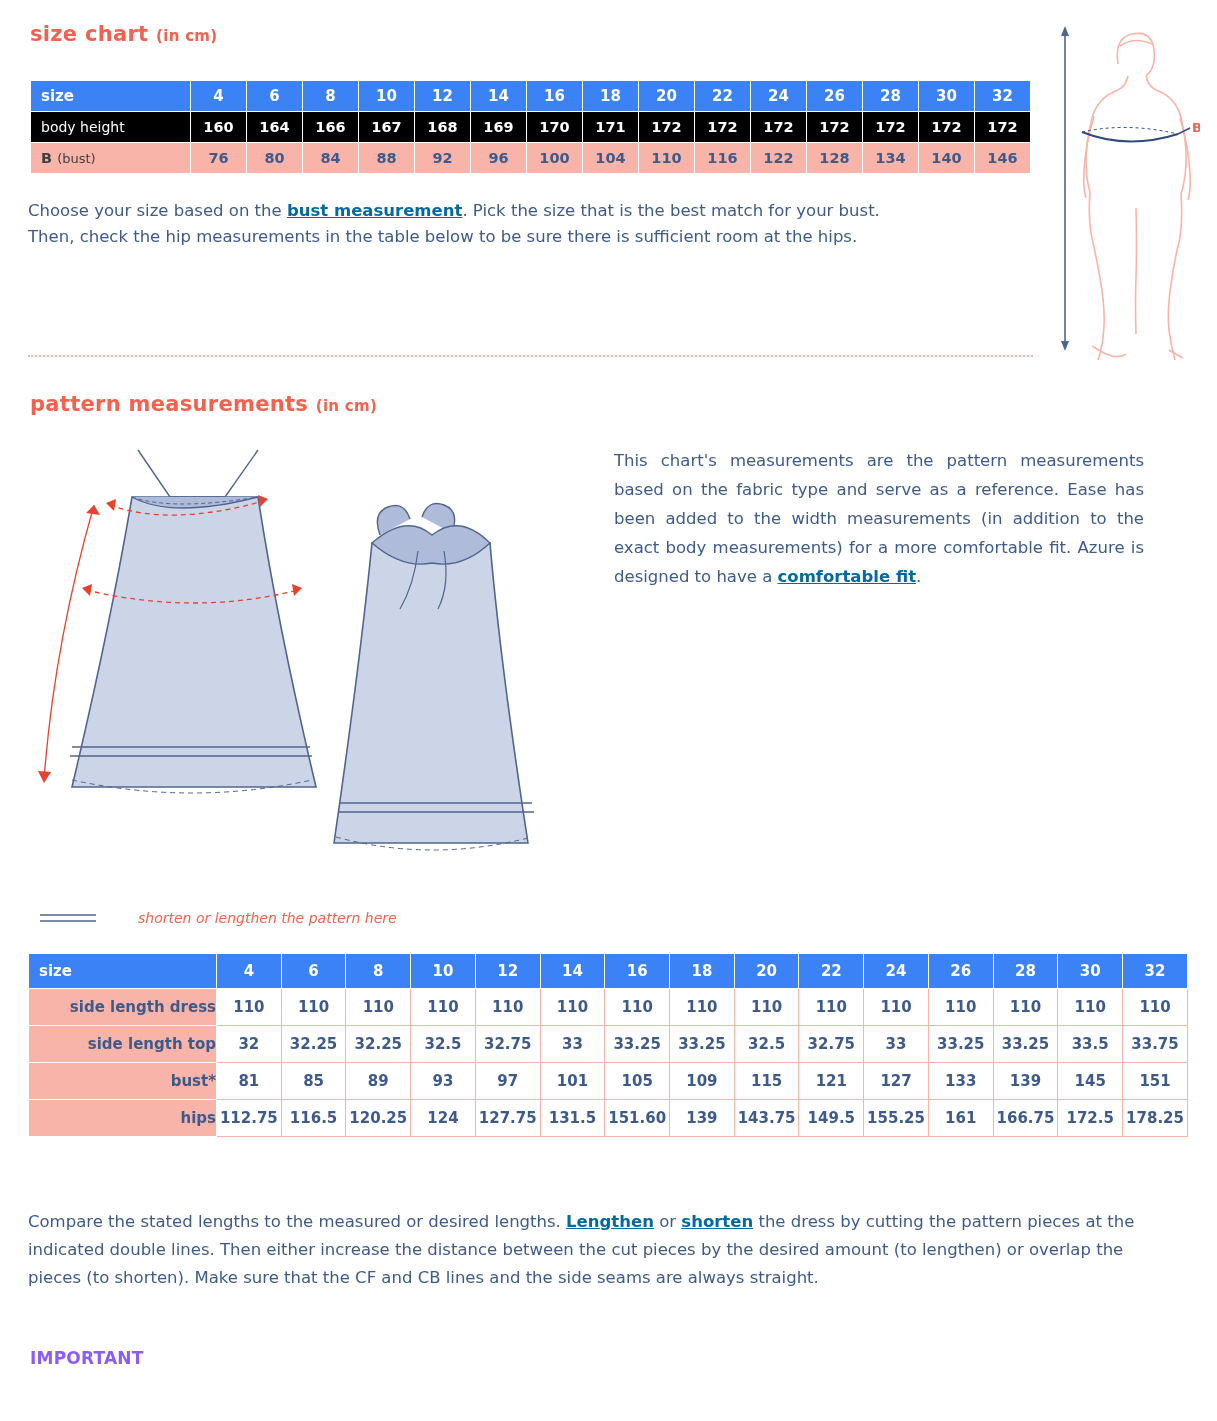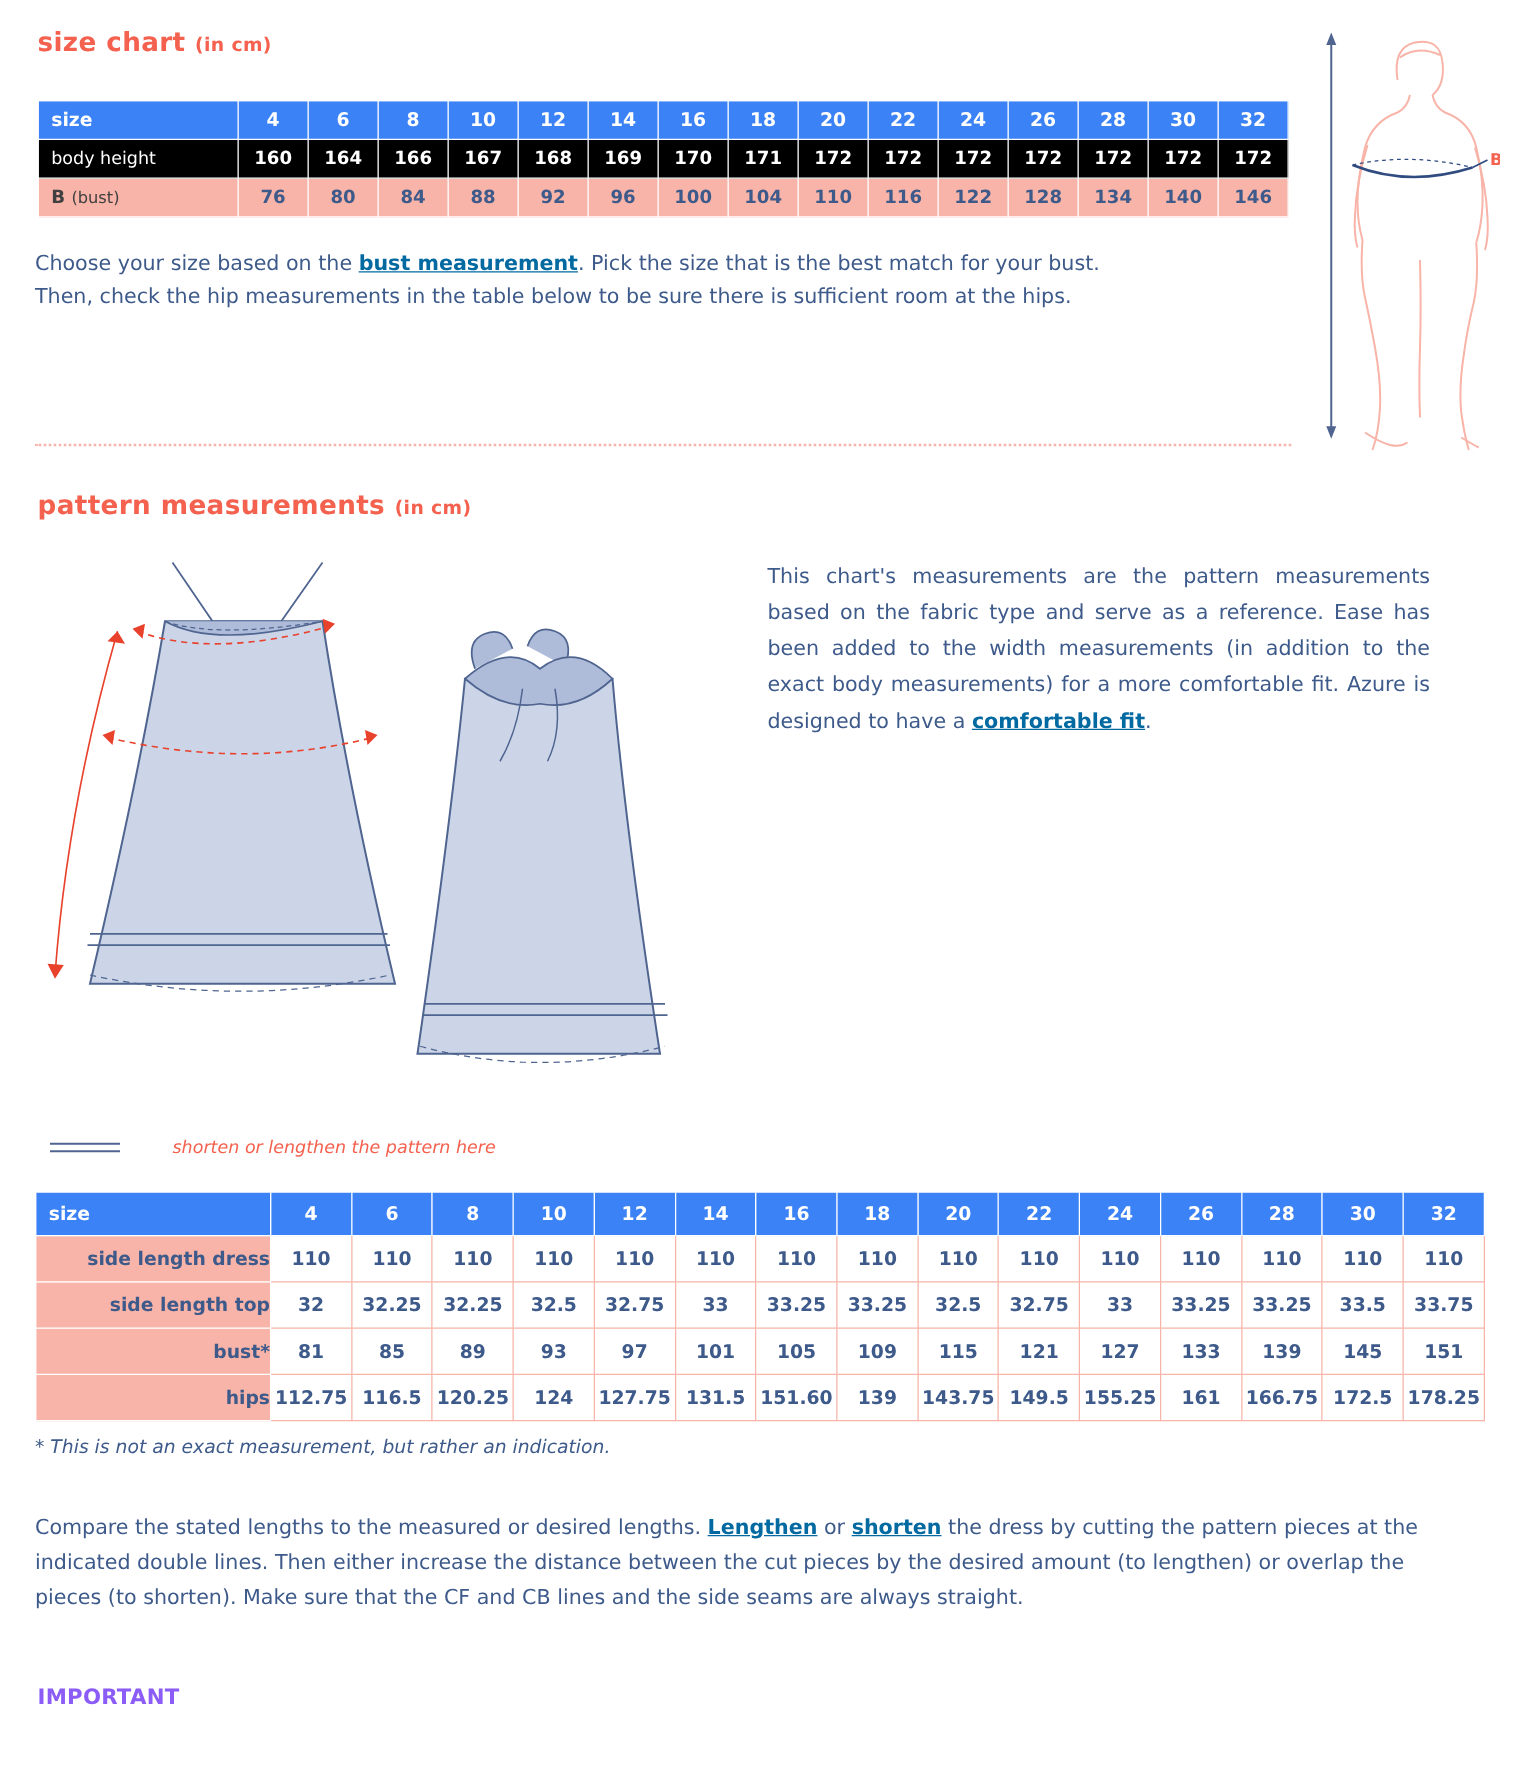--- a/index.html
+++ b/index.html
@@ -444,21 +444,20 @@
         <td>149.5</td>
         <td>155.25</td>
         <td>161</td>
         <td>166.75</td>
         <td>172.5</td>
         <td>178.25</td>
       </tr>
     </tbody>
   </table>
 
-  <div class="footnote" style="left:28px; top:1148px;">* This is not an exact measurement, but rather an indication.</div>
 
   <div class="para" style="left:28px; top:1208px; width:1110px; line-height:28px;">
     <span>Compare the stated lengths to the measured or desired lengths. </span><b class="u">Lengthen</b><span> or </span><b class="u">shorten</b><span> the dress by cutting the pattern pieces at the indicated double lines. Then either increase the distance between the cut pieces by the desired amount (to lengthen) or overlap the pieces (to shorten). Make sure that the CF and CB lines and the side seams are always straight.</span>
   </div>
 
   <div class="important" style="left:30px; top:1348px;">IMPORTANT</div>
 
 </div>
 
 </body></html>

